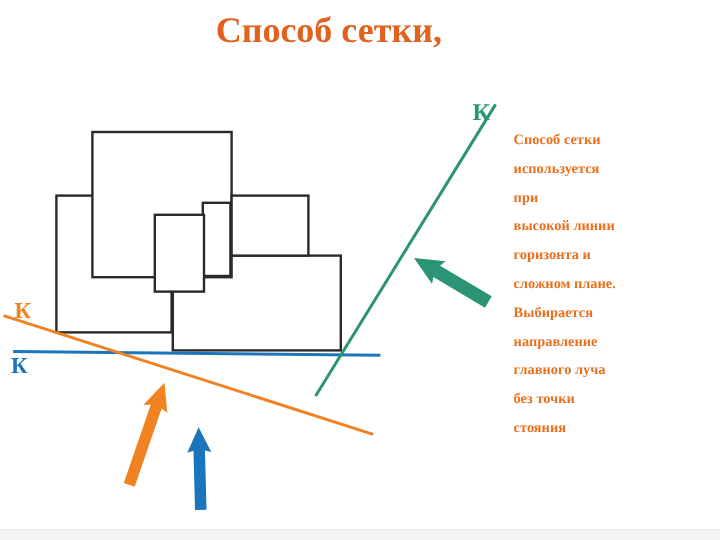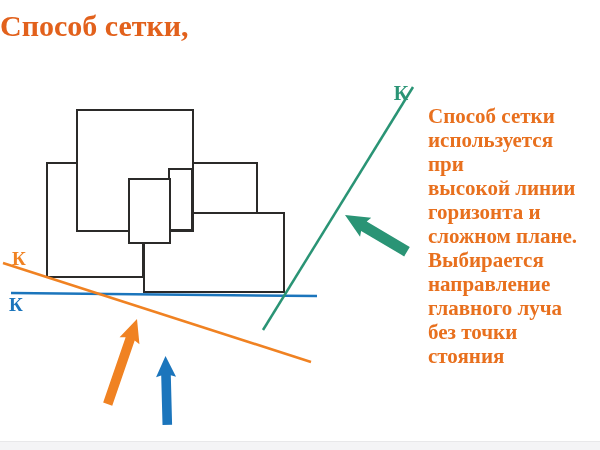--- a/index.html
+++ b/index.html
@@ -8,32 +8,32 @@
     width: 600px;
     height: 450px;
     background: #ffffff;
     overflow: hidden;
     font-family: "Liberation Serif", "DejaVu Serif", serif;
   }
   .title-block {
     position: absolute;
     top: 8px; left: 0;
     width: 548px;
-    text-align: left;
+    text-align: center;
     font-weight: bold;
     color: var(--c-title);
   }
   .title-line1 { font-size: 30px; line-height: 36px; }
   .title-line2 { font-size: 24px; line-height: 26px; }
   .annotation {
     position: absolute;
     left: 428px; top: 104px;
     width: 170px;
     font-weight: bold;
-    font-size: 21px;
+    font-size: 12px;
     line-height: 24px;
     color: var(--c-annotation);
     white-space: pre-line;
   }
   .diagram { position: absolute; left: 0; top: 0; }
   .bld { fill: #ffffff; stroke: var(--c-outline); stroke-width: 2; }
   .line-blue   { stroke: var(--c-blue);   stroke-width: 2.5; fill: none; }
   .line-orange { stroke: var(--c-orange); stroke-width: 2.5; fill: none; }
   .line-teal   { stroke: var(--c-teal);   stroke-width: 2.5; fill: none; }
   .k {

